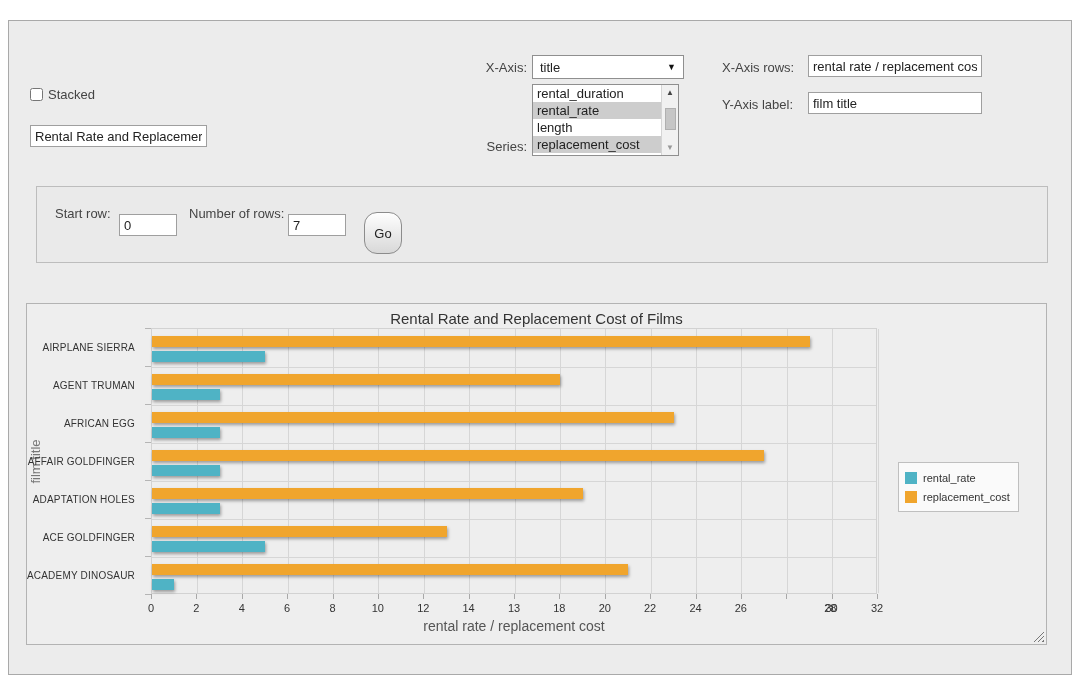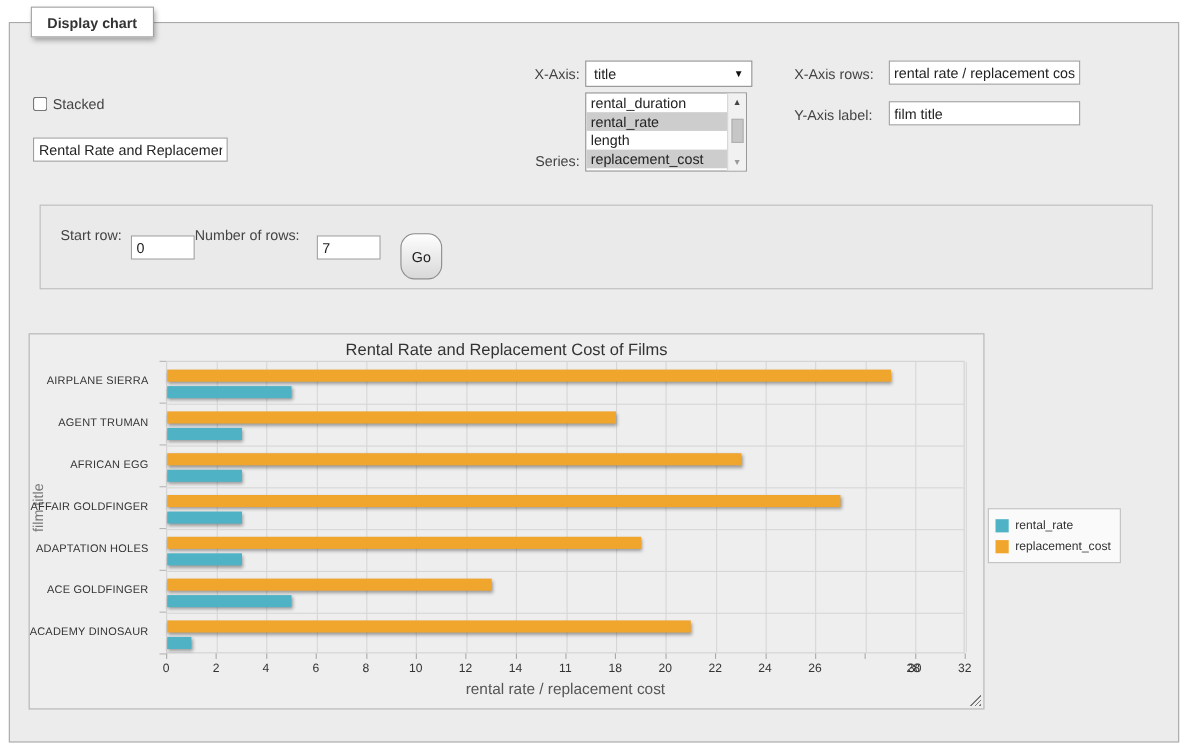--- a/index.html
+++ b/index.html
@@ -47,29 +47,29 @@
   .axlbl-x { position:absolute; left:722px; top:60px; }
   .axlbl-y { position:absolute; left:722px; top:97px; }
   .axinput-x { position:absolute; left:808px; top:55px; width:174px; }
   .axinput-y { position:absolute; left:808px; top:92px; width:174px; }
 
   
   .rows-panel { position:absolute; left:36px; top:186px; width:1012px; height:77px;
                 background:#eaeaea; border:1px solid #bdbdbd; }
   .rows-panel .lbl { position:absolute; top:19px; }
   .startrow-lbl { left:18px; }
-  .numrows-lbl { left:140px; }
+  .numrows-lbl { left:152px; }
   .startrow-input { position:absolute; left:82px; top:27px; width:58px; }
   .numrows-input  { position:absolute; left:251px; top:27px; width:58px; }
   .go-btn { position:absolute; left:327px; top:25px; width:38px; height:42px; border-radius:13px;
             border:1px solid #8c8c8c; background:linear-gradient(#fefefe,#d8d8d8);
             font-size:13px; color:#222; font-family:"Liberation Sans",sans-serif; cursor:pointer; }
 
   
-  .chart-box { position:absolute; left:26px; top:303px; width:869px; height:342px;
+  .chart-box { position:absolute; left:26px; top:303px; width:1021px; height:342px;
                background:#eeeeee; border:1px solid #b3b3b3; }
   .chart-title { position:absolute; left:0; top:6px; width:100%; text-align:center;
                  font-size:15px; color:#333; }
   .plot { position:absolute; left:124px; top:24px; width:726px; height:266px;
           border:1px solid #d2d2d2; }
   .vgrid { position:absolute; top:0; bottom:0; width:1px; background:#d6d6d6; }
   .hgrid { position:absolute; left:0; right:0; height:1px; background:#d6d6d6; }
   .bar { position:absolute; height:11px; box-shadow:1px 2px 3px rgba(0,0,0,.35); }
   .cat-labels { position:absolute; left:0; top:24px; width:116px; height:266px; }
   .cat-label { position:absolute; right:8px; font-size:10px; color:#333; white-space:nowrap;
@@ -88,23 +88,20 @@
   .legend-text { font-size:11px; color:#333; white-space:nowrap; }
   .resize-grip { position:absolute; right:2px; bottom:2px; width:11px; height:11px;
                  background:repeating-linear-gradient(135deg, transparent 0 2px, #777 2px 3px);
                  clip-path:polygon(100% 0, 100% 100%, 0 100%); cursor:se-resize; }
 </style>
 </head>
 <body>
 
 <div id="canvas">
   <div class="outer-frame"></div>
-  <div class="legend-tab">
-    <span>Display chart</span>
-  </div>
 
 
   <div class="check-row">
     <input type="checkbox" id="stacked-cb" style="">
     <label for="stacked-cb" class="lbl">Stacked</label>
   </div>
 
   <input type="text" class="title-input" value="Rental Rate and Replacemer" style="">
 
   <div class="lbl xaxis-label">X-Axis:</div>
@@ -202,21 +199,21 @@
         <div class="xtick-label" style="left: 260.125px;">6</div>
         <div class="xtick" style="left: 305.5px;"></div>
         <div class="xtick-label" style="left: 305.5px;">8</div>
         <div class="xtick" style="left: 350.875px;"></div>
         <div class="xtick-label" style="left: 350.875px;">10</div>
         <div class="xtick" style="left: 396.25px;"></div>
         <div class="xtick-label" style="left: 396.25px;">12</div>
         <div class="xtick" style="left: 441.625px;"></div>
         <div class="xtick-label" style="left: 441.625px;">14</div>
         <div class="xtick" style="left: 487px;"></div>
-        <div class="xtick-label" style="left: 487px;">11</div>
+        <div class="xtick-label" style="left: 487px;">13</div>
         <div class="xtick" style="left: 532.375px;"></div>
         <div class="xtick-label" style="left: 532.375px; text-align: right;">18</div>
         <div class="xtick" style="left: 577.75px;"></div>
         <div class="xtick-label" style="left: 577.75px;">20</div>
         <div class="xtick" style="left: 623.125px;"></div>
         <div class="xtick-label" style="left: 623.125px;">22</div>
         <div class="xtick" style="left: 668.5px;"></div>
         <div class="xtick-label" style="left: 668.5px;">24</div>
         <div class="xtick" style="left: 713.875px;"></div>
         <div class="xtick-label" style="left: 713.875px;">26</div>

